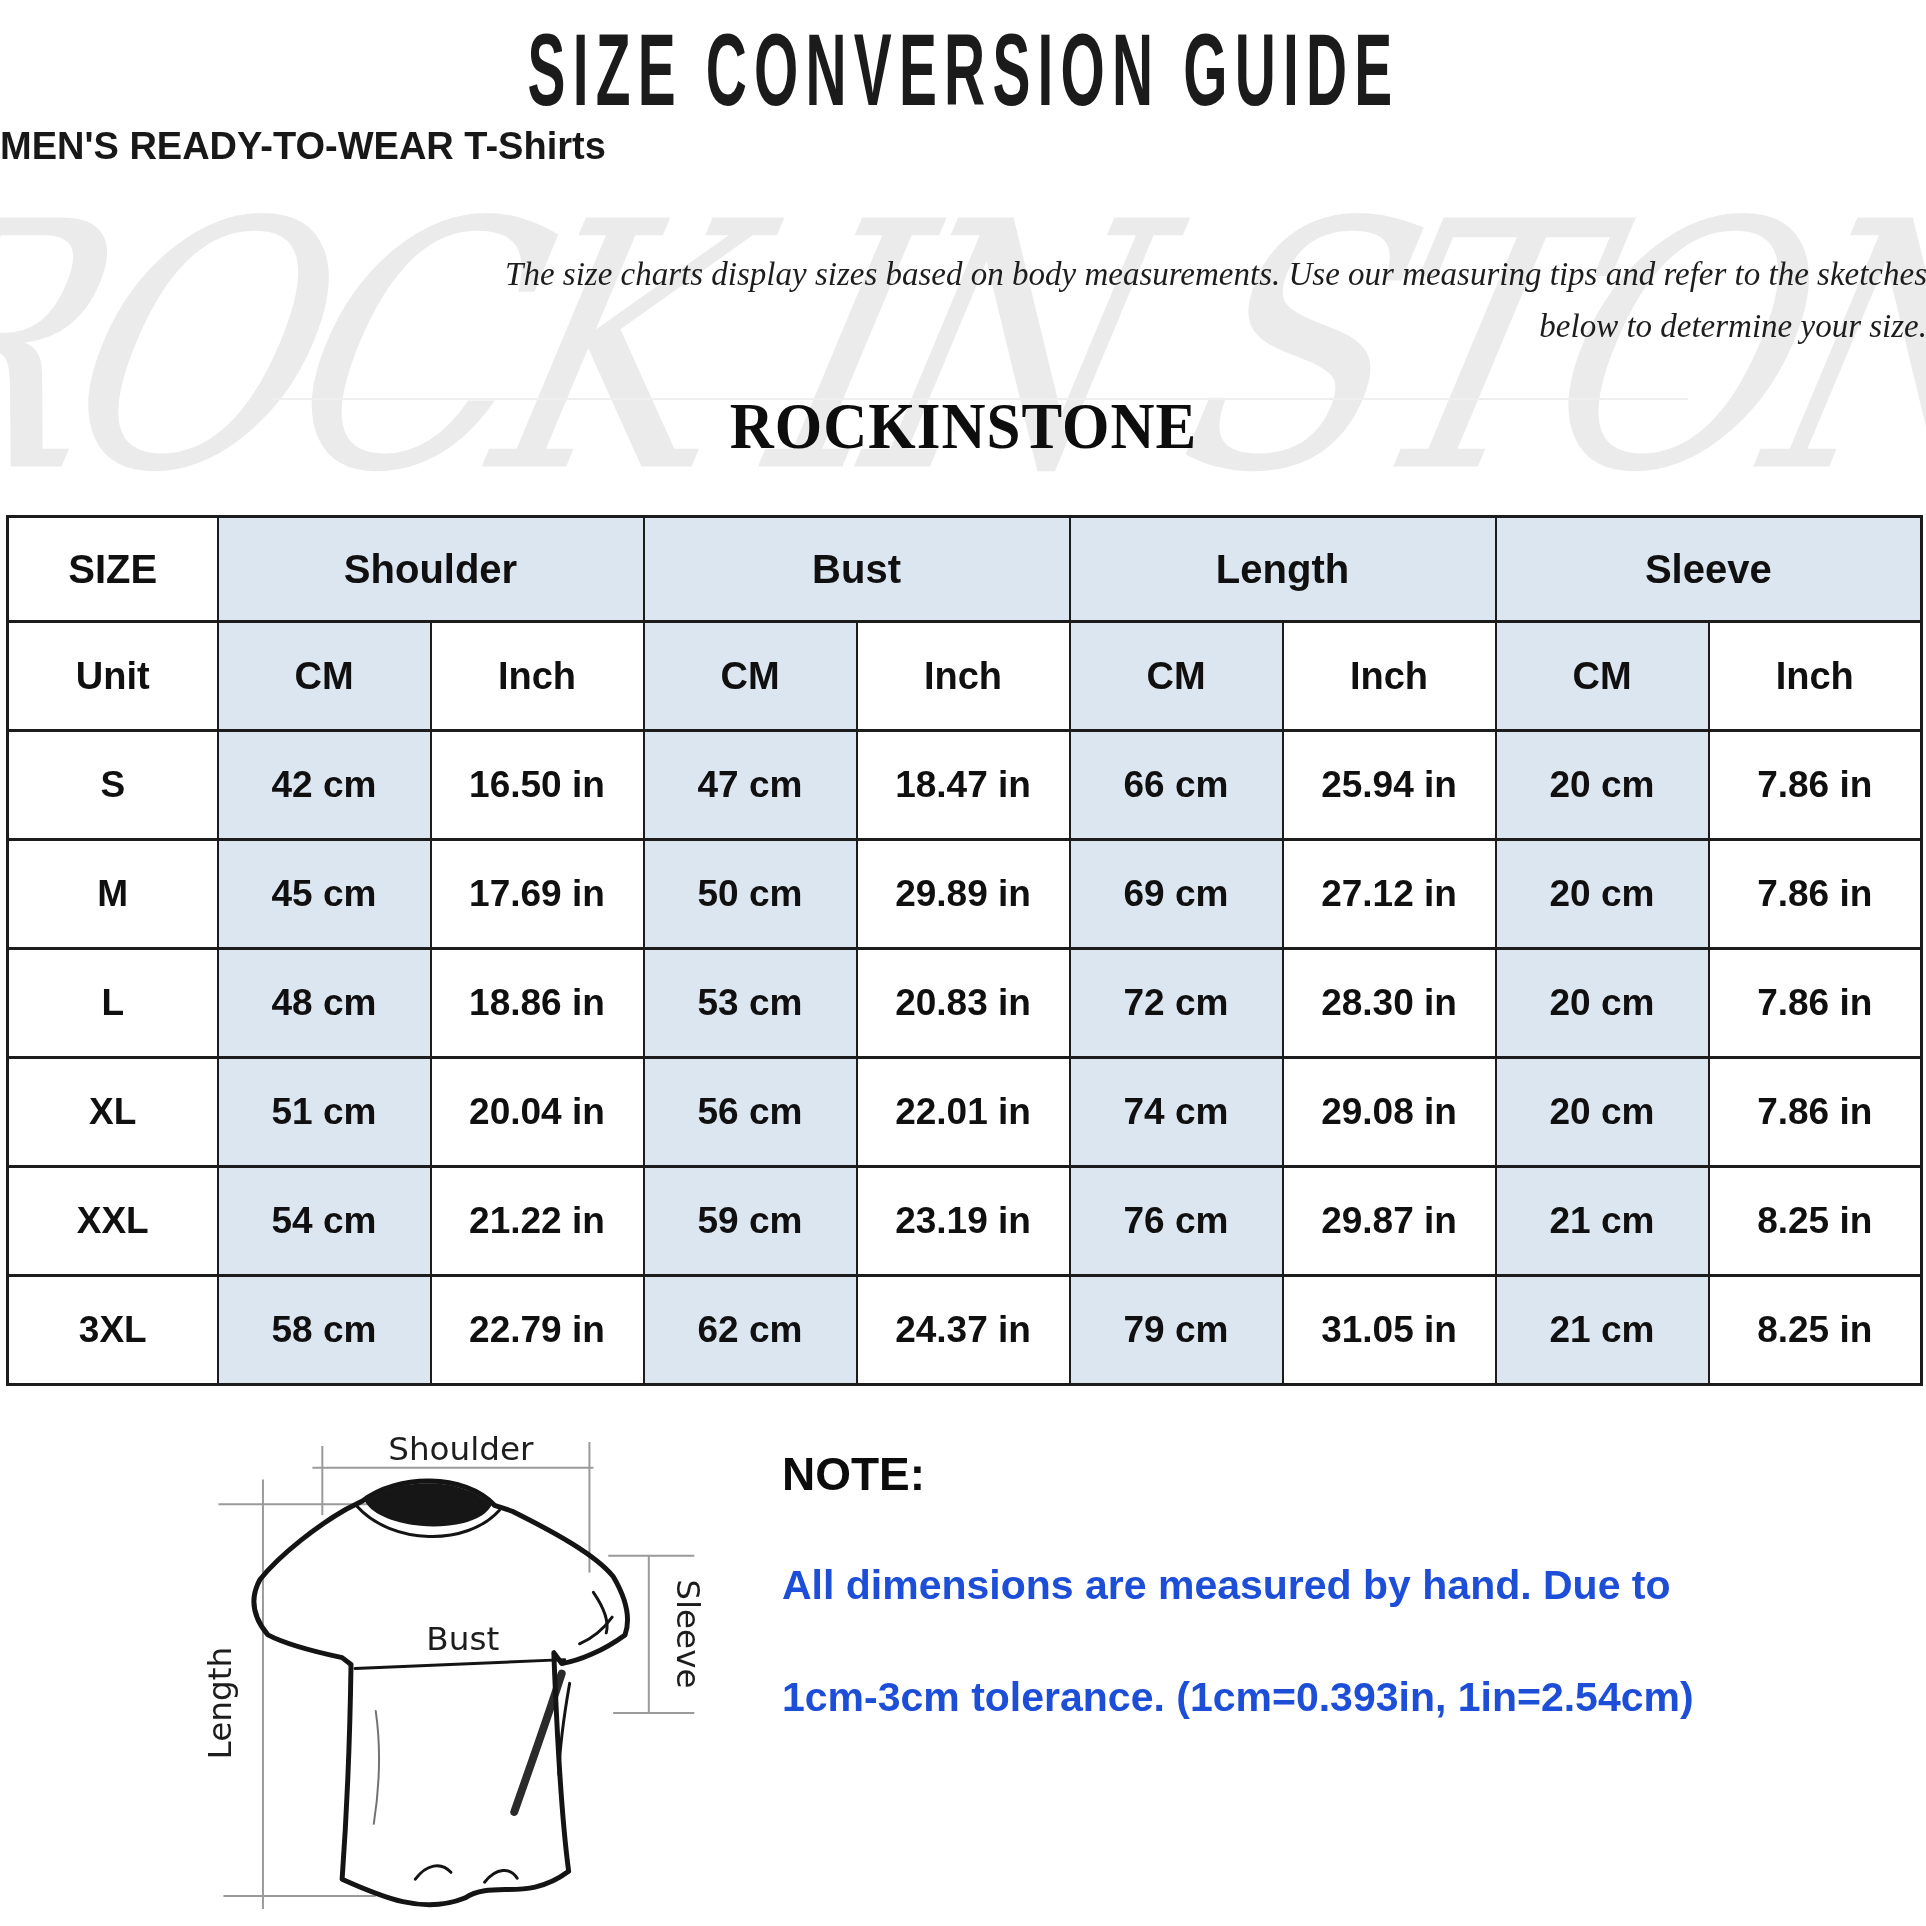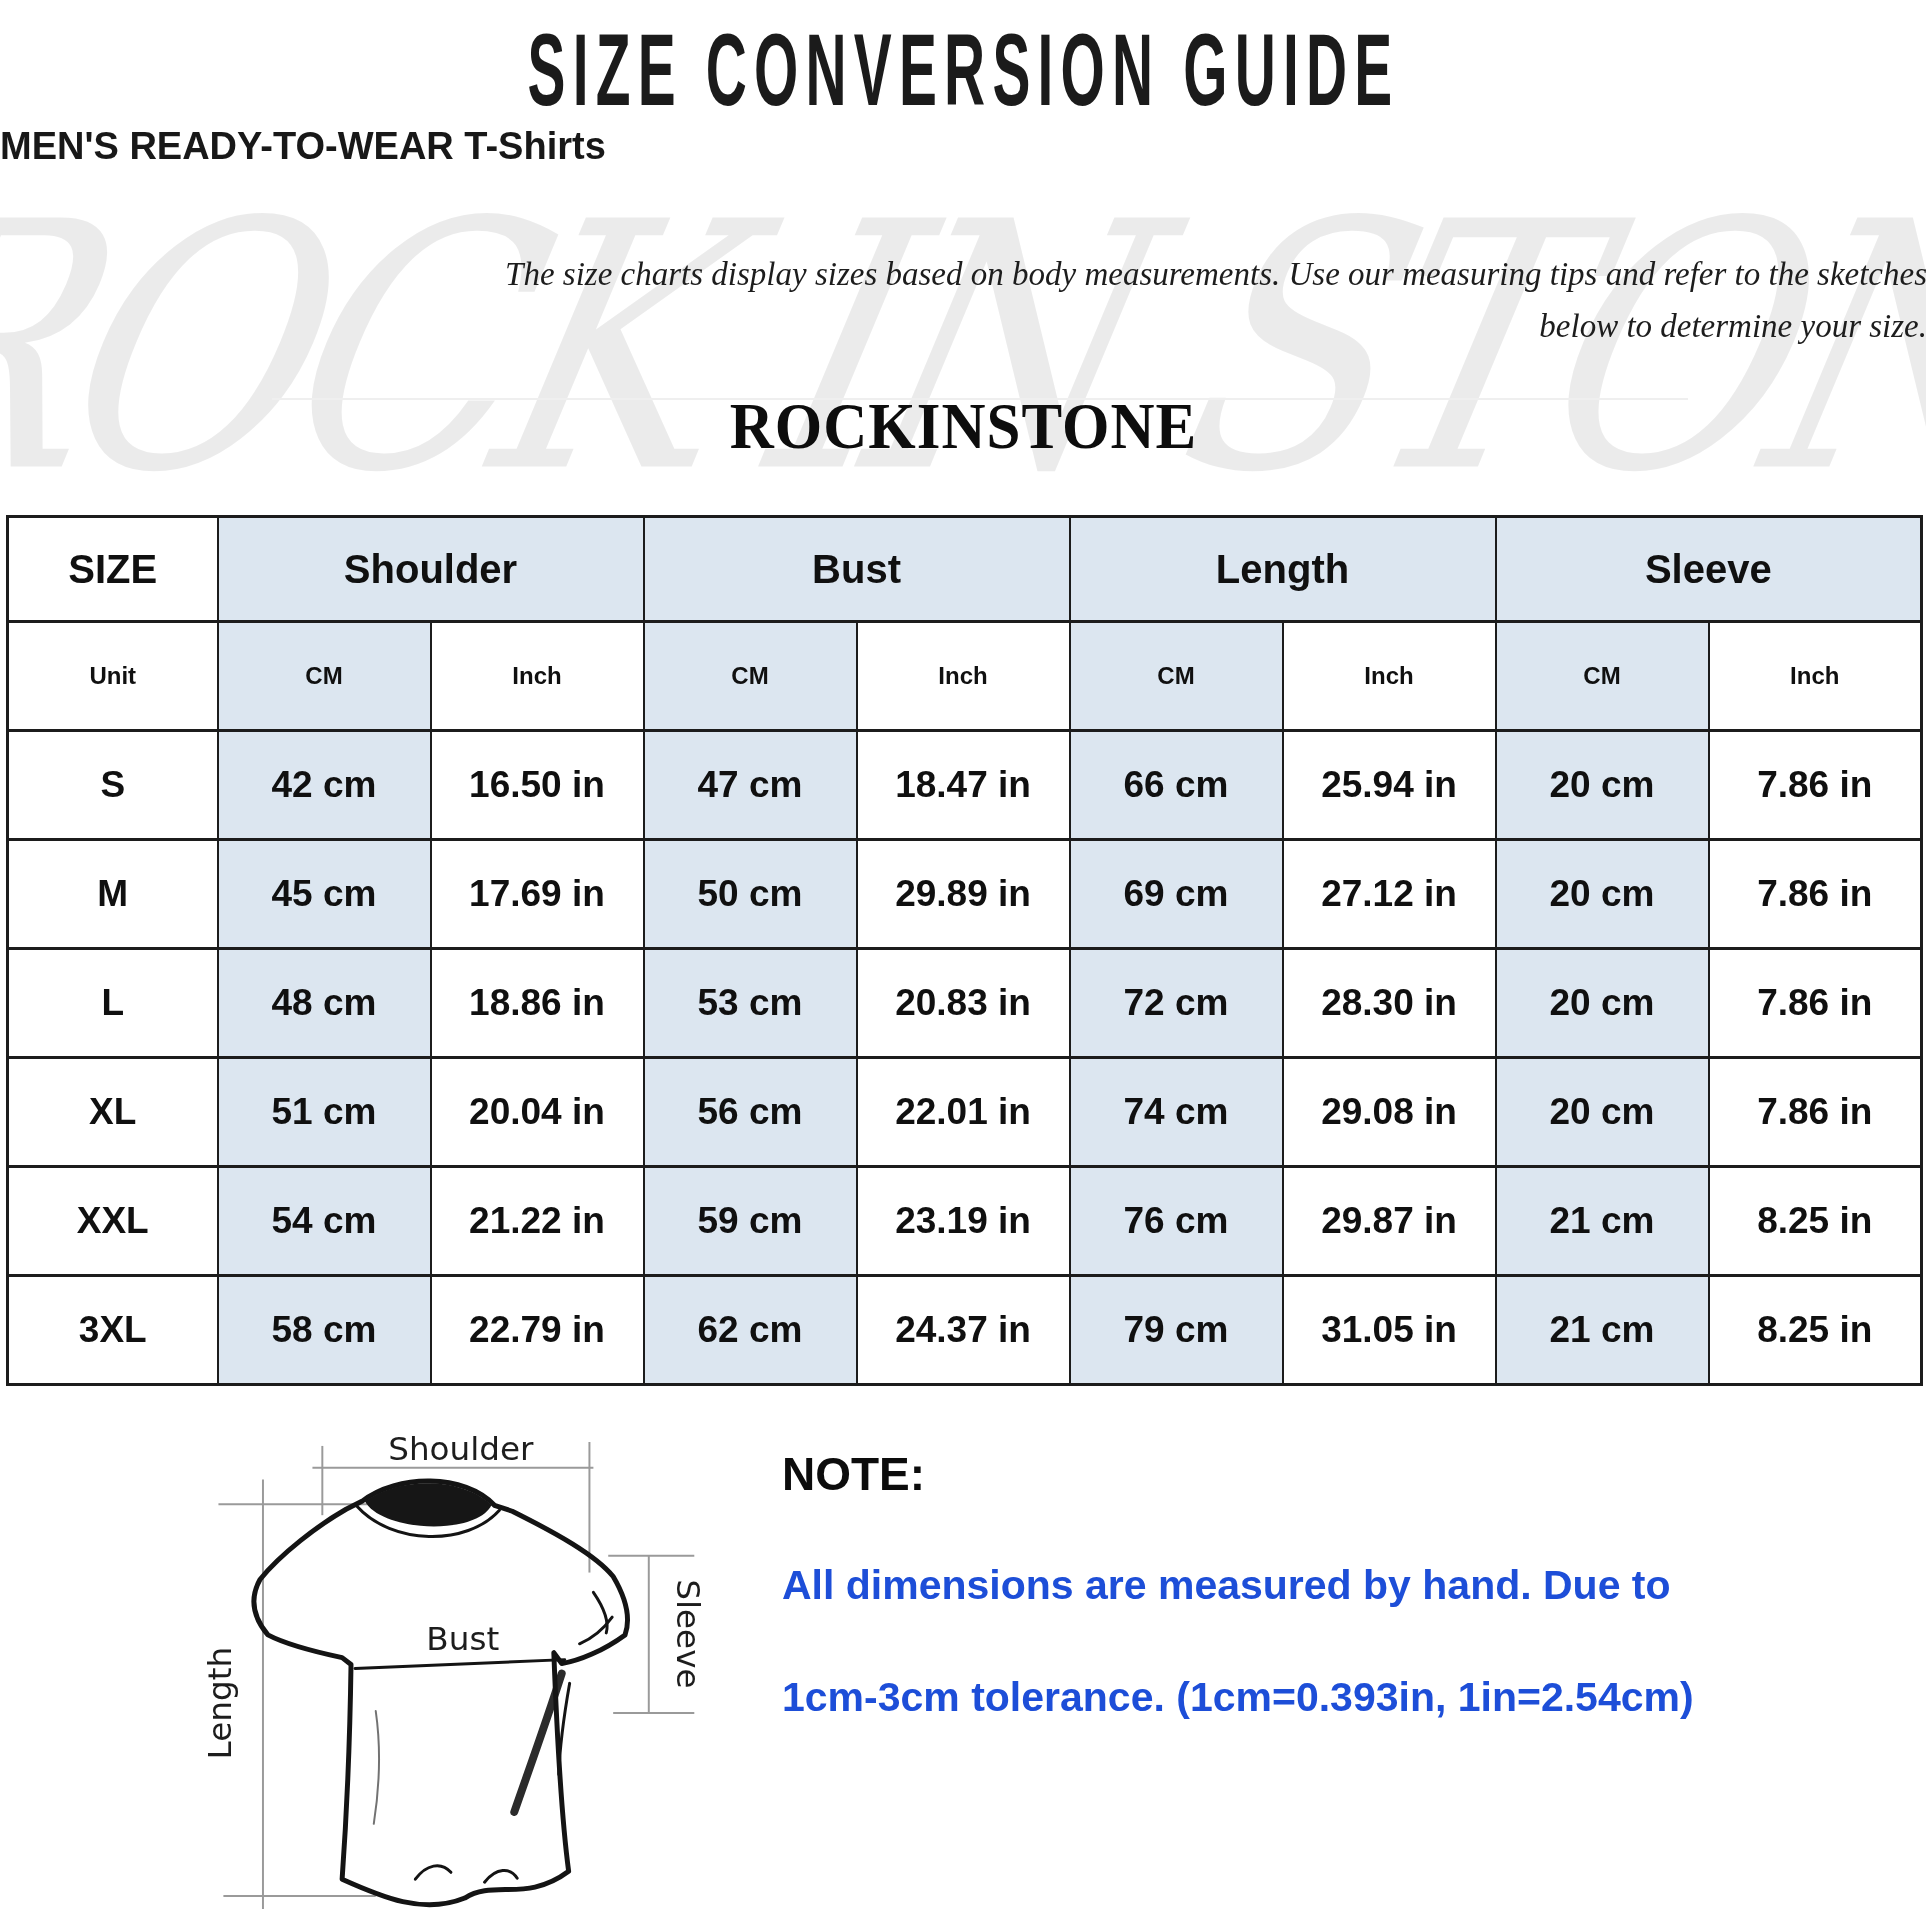--- a/index.html
+++ b/index.html
@@ -27,21 +27,21 @@
   table.size-table{position:absolute;top:515px;left:6px;width:1915px;z-index:2;
         border-collapse:collapse;table-layout:fixed;background:#fff;
         border:3px solid #1c1c1c;}
   table.size-table td{border:2px solid #1c1c1c;border-top-width:3px;border-bottom-width:3px;
         text-align:center;vertical-align:middle;padding:0;
         font-weight:700;color:#101010;}
   tr.r-head{height:105px;margin-top:15px;}
   tr.r-unit{height:109px;}
   tr.r-data{height:109px;}
   td.hdr{font-size:40px;}
-  td.unit{font-size:24px;}
+  td.unit{font-size:38px;}
   td.val{font-size:37px;}
   td.b{background:#dce6f0;}
   
   svg.diagram{position:absolute;left:168px;top:1414px;z-index:2;}
   .dim{stroke:#9a9a9a;stroke-width:2;fill:none;}
   .ink{stroke:#141414;fill:none;stroke-linecap:round;stroke-linejoin:round;}
   .lbl{font-family:"DejaVu Sans",sans-serif;font-size:33px;fill:#1d1d1d;}
   
   .note{position:absolute;left:782px;top:1447px;width:1109px;z-index:2;}
   .note .note-h{font-size:46px;font-weight:700;margin-bottom:61px;color:#0c0c0c;}

